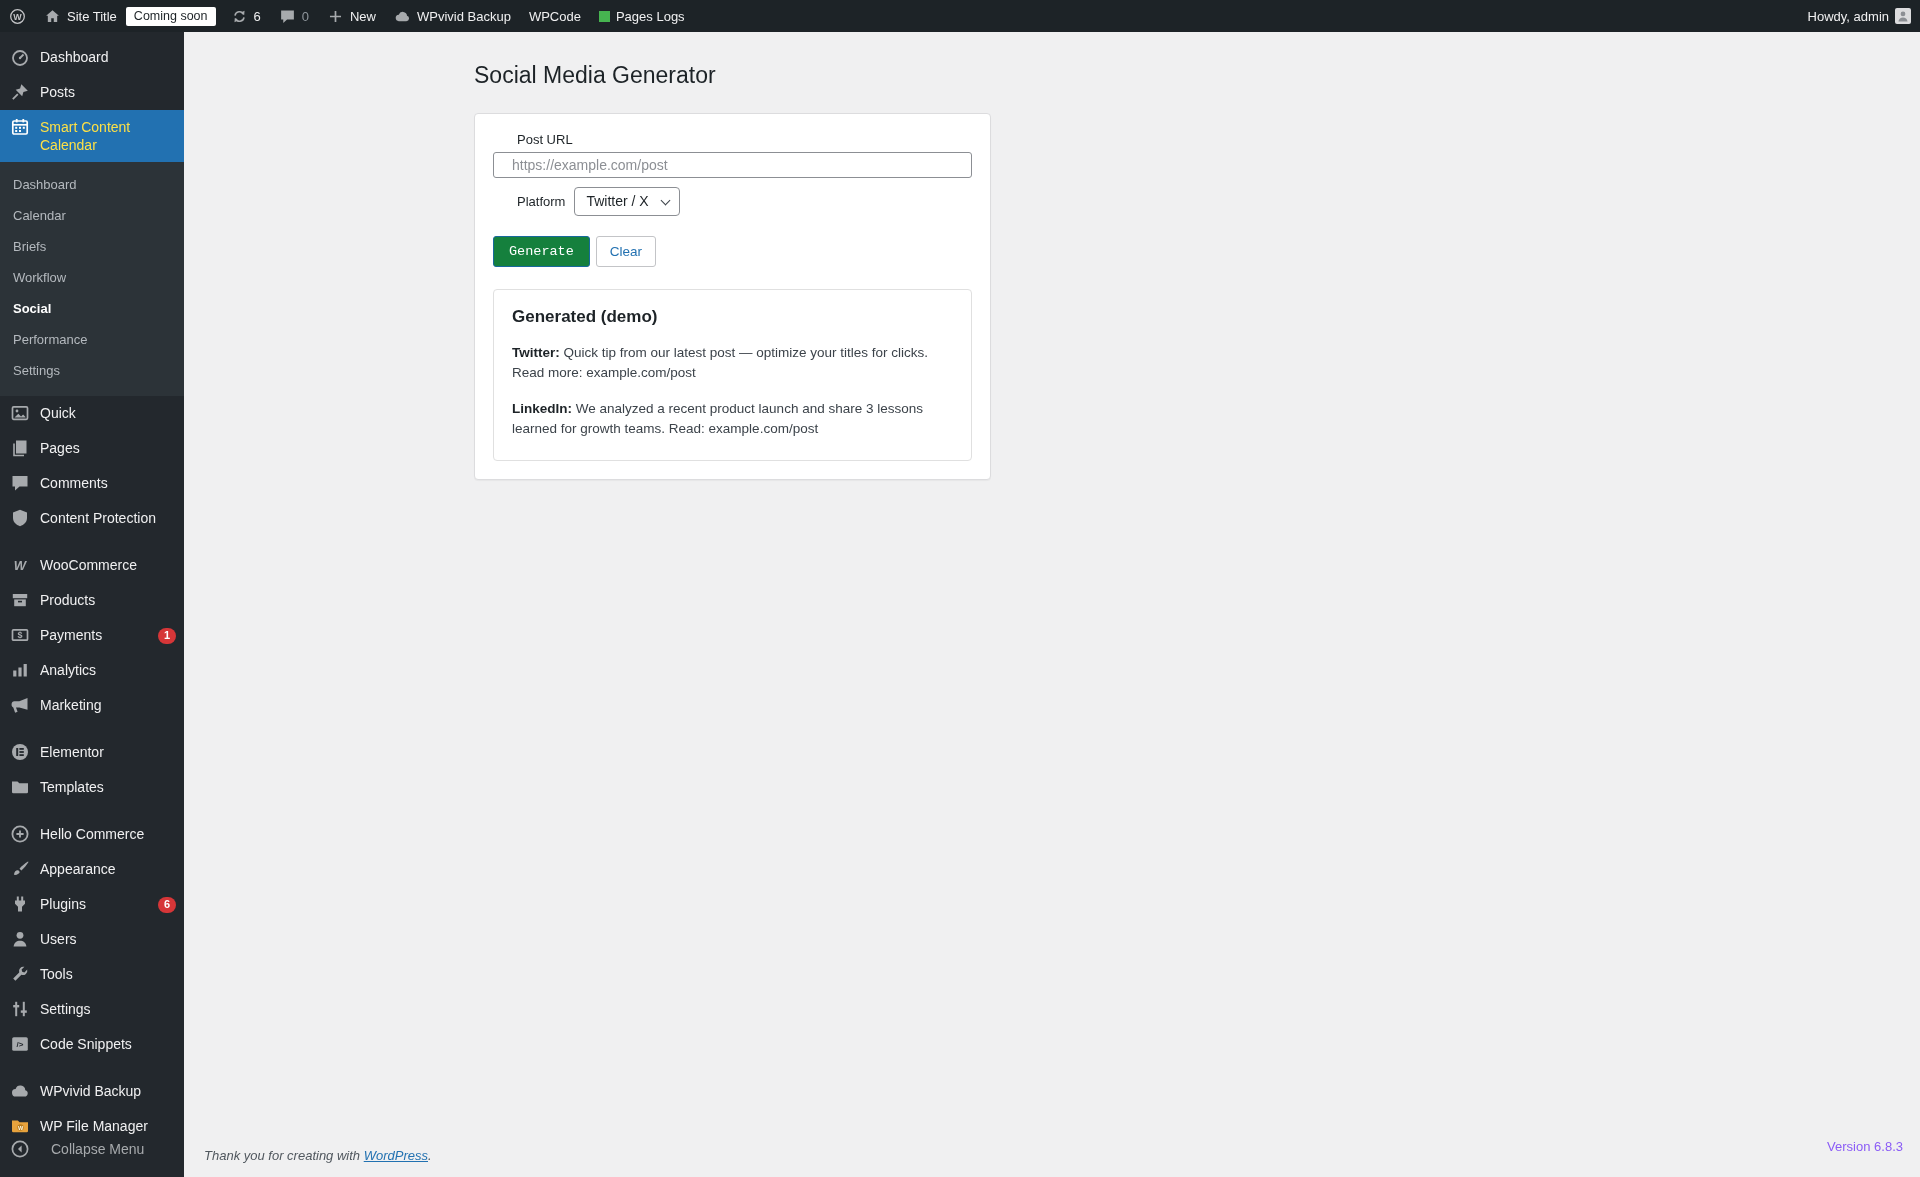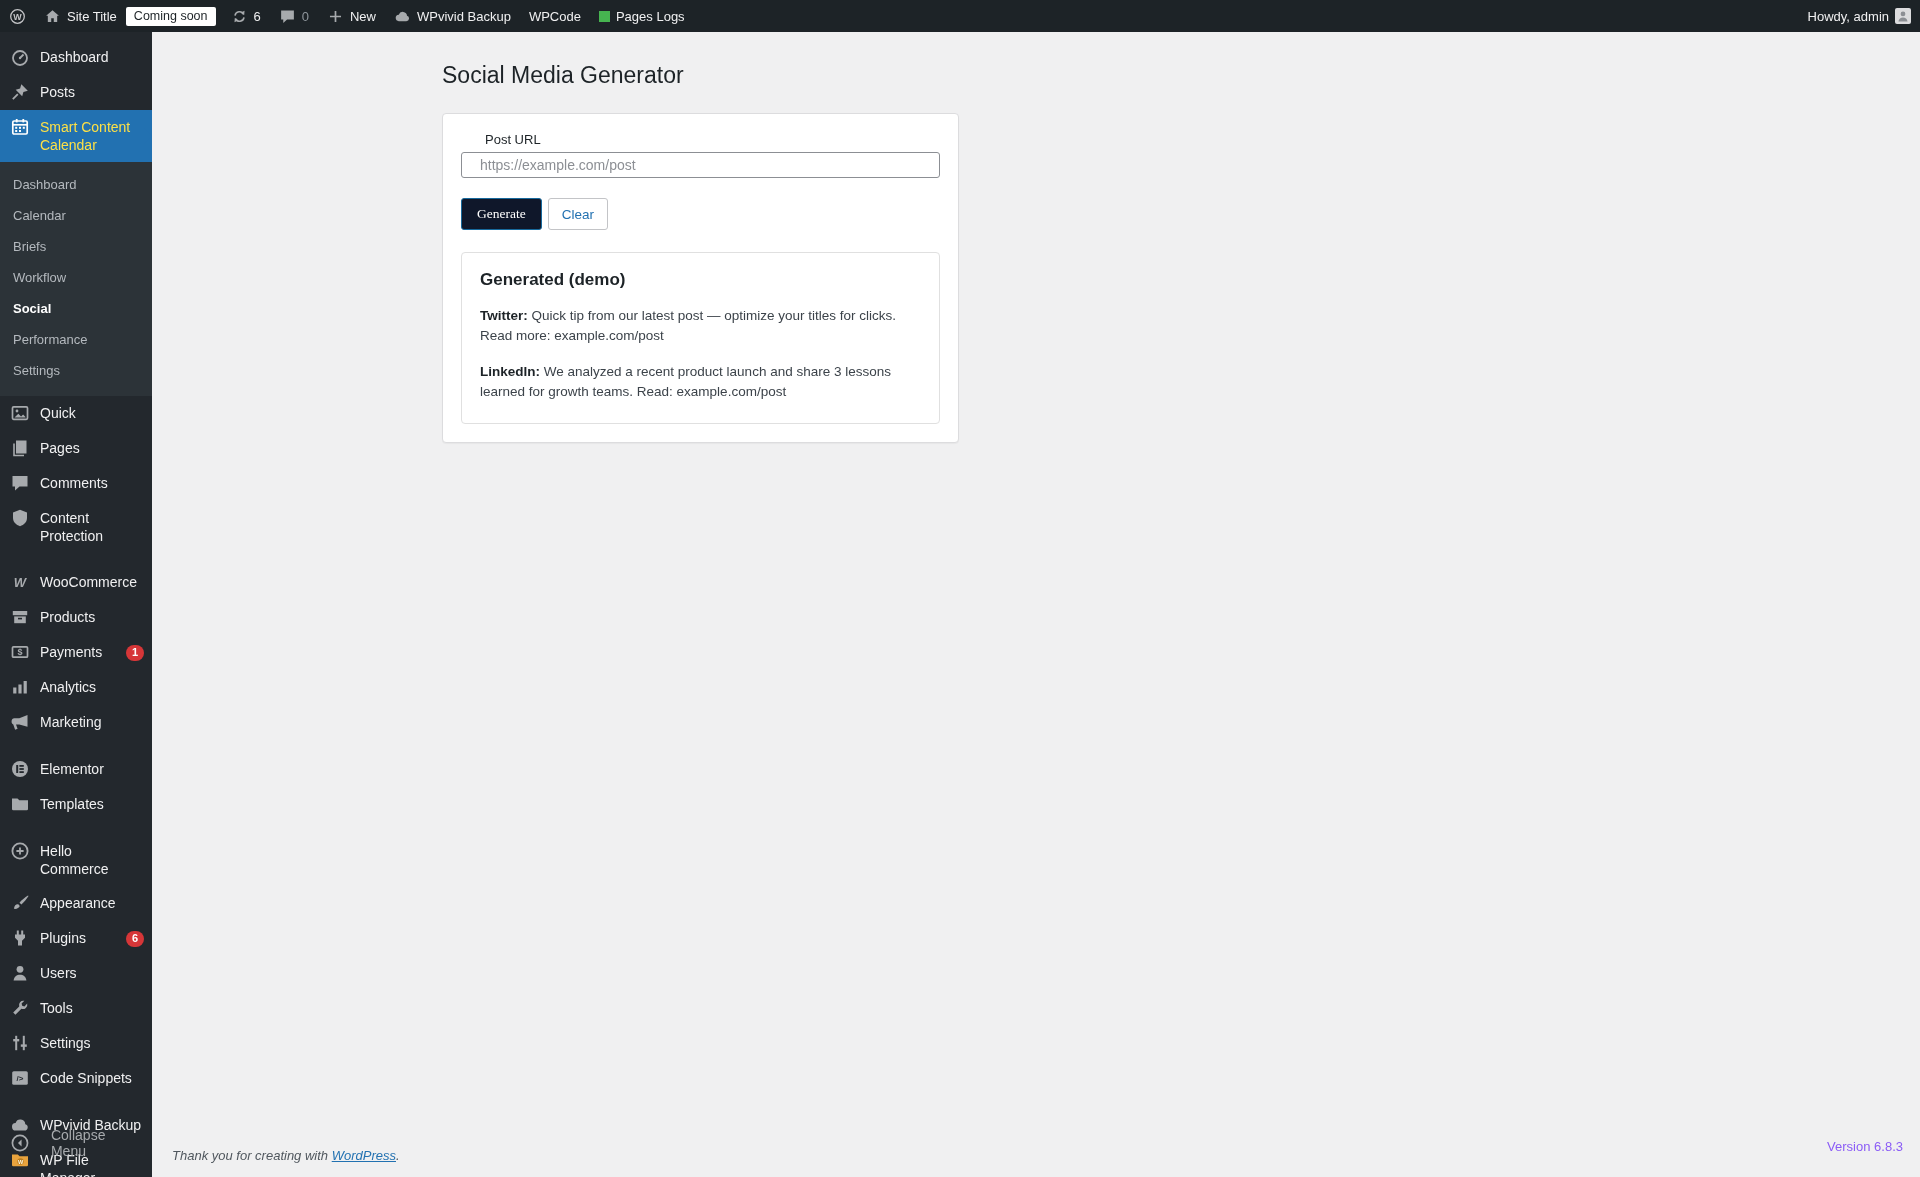--- a/index.html
+++ b/index.html
@@ -34,21 +34,21 @@
     width:16px; height:16px; background:#dcdcde; border-radius:2px;
     display:inline-flex; align-items:center; justify-content:center; overflow:hidden;
   }
   .avatar svg { width:14px; height:14px; }
 
   
   #layout { display:flex; padding-top:32px; height:1177px; }
 
   
   #sidebar {
-    width:152px; flex-shrink:0; background:#23282d; color:#f0f0f1;
+    width:184px; flex-shrink:0; background:#23282d; color:#f0f0f1;
     position:relative; padding-top:8px; font-size:14px;
   }
   .menu-item {
     display:flex; align-items:flex-start; gap:10px;
     padding:8px 8px 8px 10px; cursor:pointer; position:relative; line-height:18px;
   }
   .menu-item .mi-icon { width:20px; height:20px; flex-shrink:0; color:#a7aaad; margin-top:-1px; }
   .menu-item .mi-icon svg { width:20px; height:20px; display:block; }
   .menu-item .mi-label { flex:1; }
   .menu-item.active { background:#2271b1; color:#fde047; }
@@ -100,23 +100,23 @@
     padding:5px 30px 6px 11px; font-family:"Liberation Sans", sans-serif;
     font-size:14px; color:#1d2327; cursor:pointer;
   }
   .chev {
     position:absolute; right:11px; top:10px; width:7px; height:7px;
     border-right:1.8px solid #3c434a; border-bottom:1.8px solid #3c434a;
     transform:rotate(45deg); pointer-events:none;
   }
   .btn-row { margin-top:20px; display:flex; gap:6px; }
   .btn-primary {
-    background:#0f172a; border:1px solid #17699c; color:#fff;
+    background:#15803d; border:1px solid #17699c; color:#fff;
     border-radius:3px; padding:7px 15px; font-size:13.5px;
-    font-family:Liberation Serif, serif; cursor:pointer;
+    font-family:Liberation Mono, monospace; cursor:pointer;
   }
   .btn-secondary {
     background:#fff; border:1px solid #c3c4c7; color:#2271b1;
     border-radius:3px; padding:7px 13px; font-size:13.5px;
     font-family:"Liberation Sans", sans-serif; cursor:pointer;
   }
   .result-card {
     margin-top:22px; border:1px solid #e0e0e0; border-radius:4px;
     padding:17px 18px 6px; background:#fff;
   }
@@ -448,20 +448,29 @@
     </div>
   </div>
 
   <div id="content">
     <h1 class="page-title">Social Media Generator</h1>
 
     <div class="card">
       <label class="field-label">Post URL</label>
       <input class="url-input" type="text" placeholder="https://example.com/post" style="">
 
+      <div class="platform-row">
+        <span class="field-label">Platform</span>
+        <span class="select-wrap">
+          <select class="platform-select">
+            <option>Twitter / X</option>
+          </select>
+          <span class="chev"></span>
+        </span>
+      </div>
 
       <div class="btn-row">
         <button class="btn-primary">Generate</button>
         <button class="btn-secondary">Clear</button>
       </div>
 
       <div class="result-card">
         <h2 class="result-title">Generated (demo)</h2>
         <p class="gen-line"><strong>Twitter:</strong><span> Quick tip from our latest post — optimize your titles for clicks. Read more: example.com/post</span></p>
         <p class="gen-line"><strong>LinkedIn:</strong><span> We analyzed a recent product launch and share 3 lessons learned for growth teams. Read: example.com/post</span></p>

